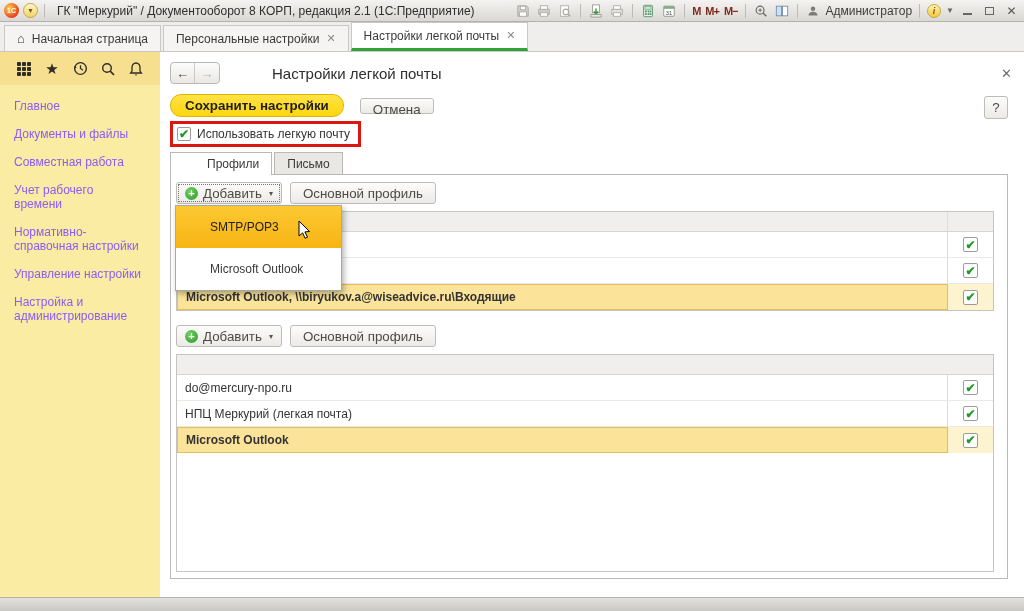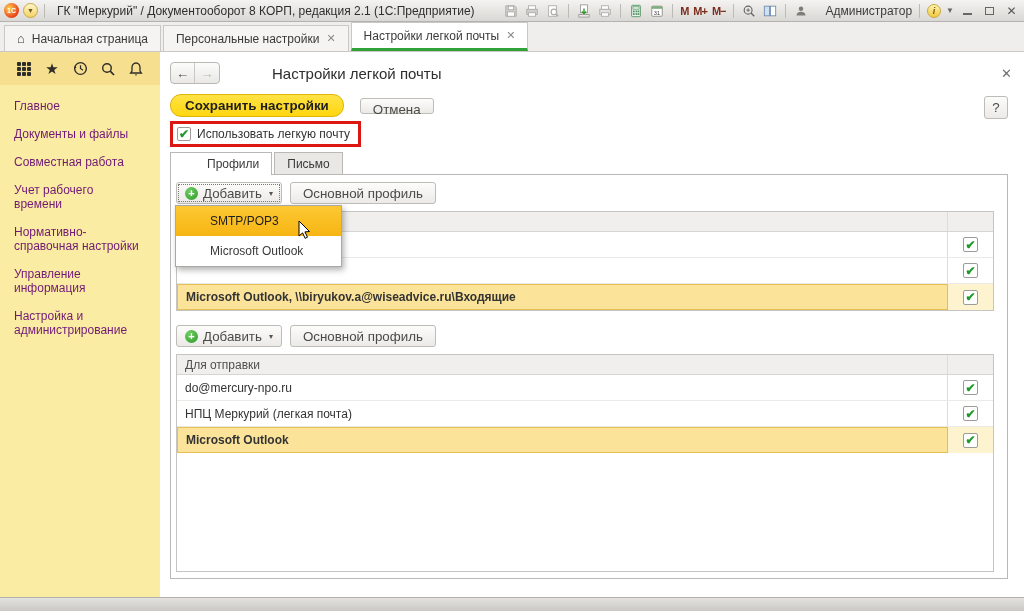--- a/index.html
+++ b/index.html
@@ -14,42 +14,42 @@
   .menu-circle { width:15px; height:15px; border-radius:50%; background:linear-gradient(#fff6cf,#f4d264); border:1px solid #c9a83e;
              color:#6b5a1e; font-size:7px; display:flex; align-items:center; justify-content:center; }
   .tb-sep { width:1px; height:14px; background:#bcbbb7; margin:0 2px; }
   .tb-title { margin-left:6px; color:#2e2e2e; white-space:nowrap; }
   .tb-right { margin-left:auto; display:flex; align-items:center; gap:5px; }
   .tb-ico { width:16px; height:16px; display:flex; align-items:center; justify-content:center; }
   .m-btn { color:#7c2d1e; font-weight:bold; font-size:11px; letter-spacing:-1px; }
   .win-btn { width:17px; height:15px; display:flex; align-items:center; justify-content:center; color:#555; font-size:12px; }
   .win-max { width:9px; height:8px; border:1px solid #666; }
   .win-min { width:9px; height:3px; border-bottom:2px solid #666; margin-top:6px; }
-  .user-lbl { color:#3c3c3c;margin-left:12px; }
+  .user-lbl { color:#3c3c3c; }
   .info-circle { width:14px; height:14px; border-radius:50%; background:linear-gradient(#fff3b0,#f2c83c); border:1px solid #c9a83e;
                  color:#7a5c10; font-size:9px; font-weight:bold; font-style:italic; display:flex; align-items:center; justify-content:center; }
   .caret { color:#666; font-size:8px; }
 
   
   .apptabs { height:30px; background:#efeeec; border-bottom:1px solid #c9c8c4; display:flex; align-items:flex-end; padding-left:4px; }
   .apptab { height:26px; display:flex; align-items:center; gap:7px; padding:0 12px; border:1px solid #c9c8c4; border-bottom:none;
             background:#f5f4f2; margin-right:2px; color:#3a3a3a; white-space:nowrap; }
   .apptab .x { color:#8a8a86; font-size:11px; }
   .apptab.active { background:#fff; border-bottom:3px solid #2fa337; height:29px; }
   .home-ico { color:#3a3a3a; font-size:13px; line-height:1; }
 
   
   .content { display:flex; height:545px; }
   .sidebar { width:160px; background:#fbeca3; display:flex; flex-direction:column; flex-shrink:0; }
   .side-icons { height:33px; background:#f7df90; display:flex; align-items:center; justify-content:space-around; padding:0 10px; }
   .side-ico { width:20px; height:20px; display:flex; align-items:center; justify-content:center; color:#2e2d28; font-size:15px; }
   .grid-ico { display:grid; grid-template-columns:repeat(3,4px); grid-template-rows:repeat(3,4px); gap:1px; }
   .grid-ico i { background:#2e2d28; border-radius:1px; }
   .side-menu { padding:14px 0 0 14px; }
-  .side-item { color:#701a75; line-height:14px; margin-bottom:14px; cursor:default; width:130px; }
+  .side-item { color:#8b5cf6; line-height:14px; margin-bottom:14px; cursor:default; width:130px; }
 
   .main { flex:1; background:#fff; display:flex; flex-direction:column; padding:0 0 0 10px; position:relative; }
 
   
   .form-head { display:flex; align-items:center; margin-top:9px; height:24px; }
   .navbtns { display:flex; border:1px solid #b9b8b4; border-radius:4px; background:linear-gradient(#fcfcfb,#e9e8e5); overflow:hidden; }
   .navbtn { width:24px; height:20px; display:flex; align-items:center; justify-content:center; font-size:13px; }
   .navbtn.back { color:#4a4a46; border-right:1px solid #c9c8c4; }
   .navbtn.fwd { color:#b5b4b0; }
   .form-title { font-size:15px; color:#2e2e2e; margin-left:52px; }
@@ -97,21 +97,21 @@
   .t-row:last-child { border-bottom:none;border-radius:11px; }
   .t-cell-main { flex:1; display:flex; align-items:center; padding:0 8px; border-right:1px solid #dddcd8; overflow:hidden; white-space:nowrap; }
   .t-cell-cb { width:45px; display:flex; align-items:center; justify-content:center; }
   .t-row.selected .t-cell-main { background:#fbe49a; border:1px solid #e3bf55; border-right:1px solid #e3bf55; font-weight:bold; }
   .t-row.selected .t-cell-cb { background:#fdf3ce; }
   .t-row .cb { width:15px; height:15px; }
 
   
   .dropdown { position:absolute; left:4px; top:30px; width:167px; background:#fff; border:1px solid #a9a8a4;
               box-shadow:2px 3px 6px rgba(0,0,0,.3); z-index:10; }
-  .dd-item { height:30px; display:flex; align-items:center; padding-left:34px; color:#3a3a3a; }
+  .dd-item { height:42px; display:flex; align-items:center; padding-left:34px; color:#3a3a3a; }
   .dd-item.hl { background:linear-gradient(#fcc833,#f7b513); color:#1e1e1e; }
   .cursor { position:absolute; left:122px; top:14px; z-index:11; }
 
   .gap { height:13px; flex-shrink:0; }
 
   
   .statusbar { height:14px; background:linear-gradient(#e3e2df,#c9c8c4); border-top:1px solid #b3b2ae; }
 
   svg { display:block; }
 </style>
@@ -273,21 +273,21 @@
             <path d="M6.7 13.5a1.4 1.4 0 002.6 0z" fill="#2e2d28"></path>
           </svg>
         </span>
     </div>
     <div class="side-menu">
       <div class="side-item">Главное</div>
       <div class="side-item">Документы и файлы</div>
       <div class="side-item">Совместная работа</div>
       <div class="side-item">Учет рабочего времени</div>
       <div class="side-item">Нормативно-справочная настройки</div>
-      <div class="side-item">Управление информация</div>
+      <div class="side-item">Управление настройки</div>
       <div class="side-item">Настройка и администрирование</div>
     </div>
   </div>
 
   <div class="main">
 
     <div class="form-head">
       <div class="navbtns">
         <span class="navbtn back">←</span>
         <span class="navbtn fwd">→</span>
@@ -356,21 +356,20 @@
         <button class="btn-add">
           <span class="plus-ico">+</span>
           <span>Добавить</span>
           <span class="add-caret">▾</span>
         </button>
         <button class="btn-main-prof">Основной профиль</button>
       </div>
 
       <div class="grid-tbl grow">
         <div class="t-head">
-          <div class="t-cell-main">Для отправки</div>
           <div class="t-cell-cb"></div>
         </div>
         <div class="t-row">
           <div class="t-cell-main">do@mercury-npo.ru</div>
           <div class="t-cell-cb">
               <span class="cb">✔</span>
             </div>
         </div>
         <div class="t-row">
           <div class="t-cell-main">НПЦ Меркурий (легкая почта)</div>

